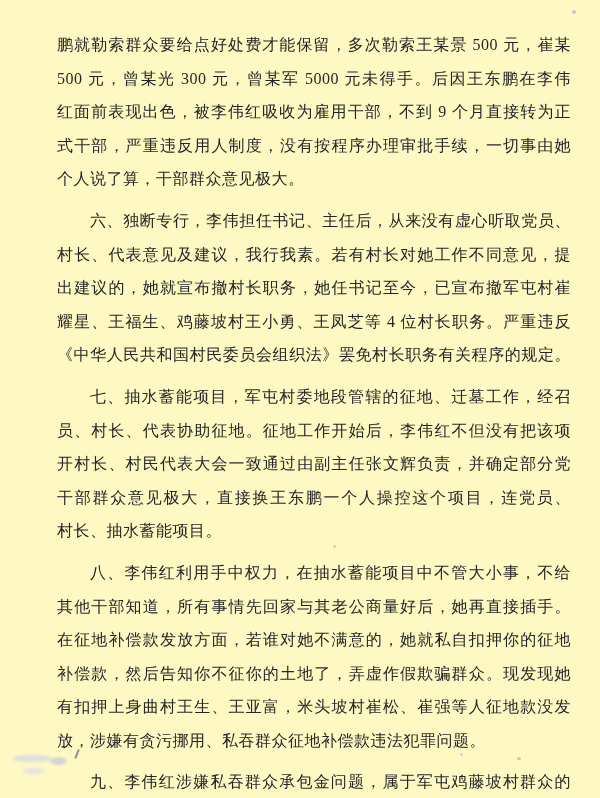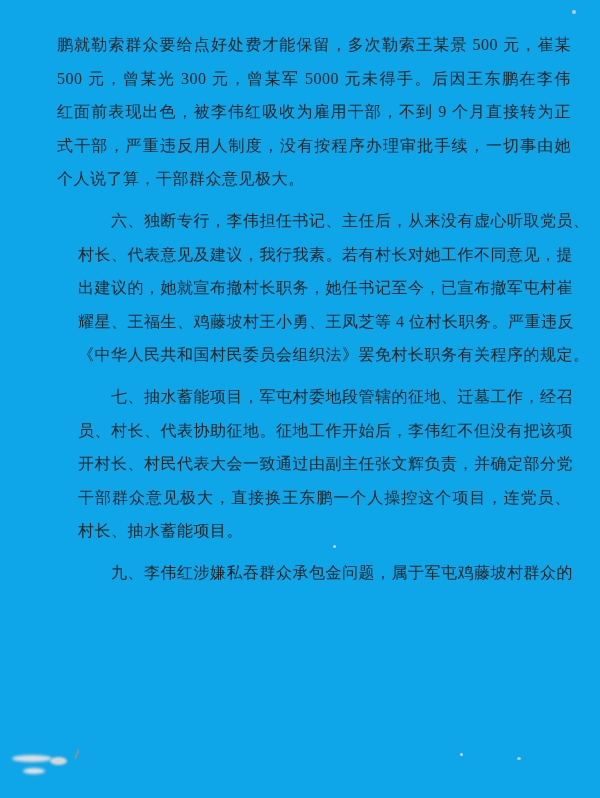--- a/index.html
+++ b/index.html
@@ -4,35 +4,35 @@
 <style>
   html, body {
     margin: 0;
     padding: 0;
     background: #ffffff;
   }
   .page {
     position: relative;
     width: 600px;
     height: 798px;
-    background: #0ea5e9;
+    background: #fef9c3;
     overflow: hidden;
     font-family: "Liberation Serif", "DejaVu Serif", serif;
   }
   .doc {
     position: absolute;
     left: 57px;
     top: 28px;
     width: 514px;
     color: #262626;
     font-size: 16px;
     letter-spacing: 0.5px;
   }
   .para { margin: 0; }
-  .para + .para { margin-top: 8px; margin-left: 21px; }
+  .para + .para { margin-top: 8px; }
   .line {
     height: 33.6px;
     line-height: 33.6px;
     text-align: justify;
     text-align-last: justify;
     text-justify: inter-character;
     white-space: nowrap;
     overflow: visible;
   }
   .line.endline {
@@ -75,20 +75,28 @@
         <div class="line">《中华人民共和国村民委员会组织法》罢免村长职务有关程序的规定。</div>
       </div>
       <div class="para">
         <div class="line indent">七、抽水蓄能项目，军屯村委地段管辖的征地、迁墓工作，经召</div>
         <div class="line">员、村长、代表协助征地。征地工作开始后，李伟红不但没有把该项</div>
         <div class="line">开村长、村民代表大会一致通过由副主任张文辉负责，并确定部分党</div>
         <div class="line">干部群众意见极大，直接换王东鹏一个人操控这个项目，连党员、</div>
         <div class="line endline">村长、抽水蓄能项目。</div>
       </div>
       <div class="para">
+        <div class="line indent">八、李伟红利用手中权力，在抽水蓄能项目中不管大小事，不给</div>
+        <div class="line">其他干部知道，所有事情先回家与其老公商量好后，她再直接插手。</div>
+        <div class="line">在征地补偿款发放方面，若谁对她不满意的，她就私自扣押你的征地</div>
+        <div class="line">补偿款，然后告知你不征你的土地了，弄虚作假欺骗群众。现发现她</div>
+        <div class="line">有扣押上身曲村王生、王亚富，米头坡村崔松、崔强等人征地款没发</div>
+        <div class="line endline">放，涉嫌有贪污挪用、私吞群众征地补偿款违法犯罪问题。</div>
+      </div>
+      <div class="para">
         <div class="line indent">九、李伟红涉嫌私吞群众承包金问题，属于军屯鸡藤坡村群众的</div>
       </div>
     </div>
 
   <div class="smudge smudge-1"></div>
   <div class="smudge smudge-2"></div>
   <div class="smudge smudge-3"></div>
   <div class="tickmark"></div>
   <div class="speck speck-topright"></div>
   <div class="speck speck-mid"></div>

